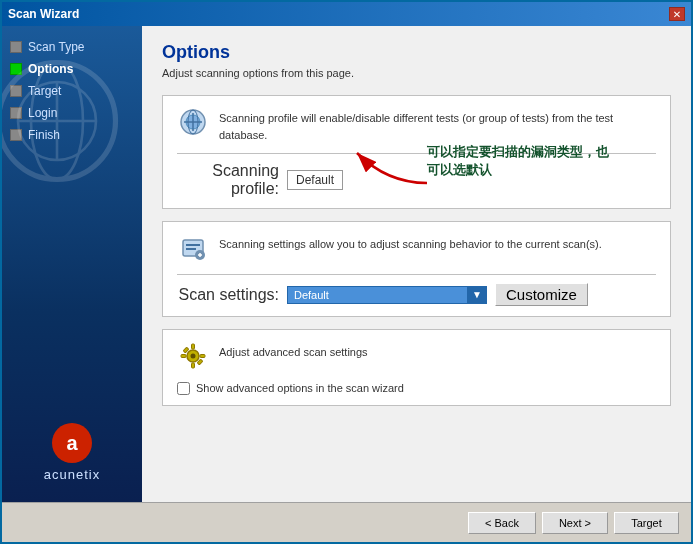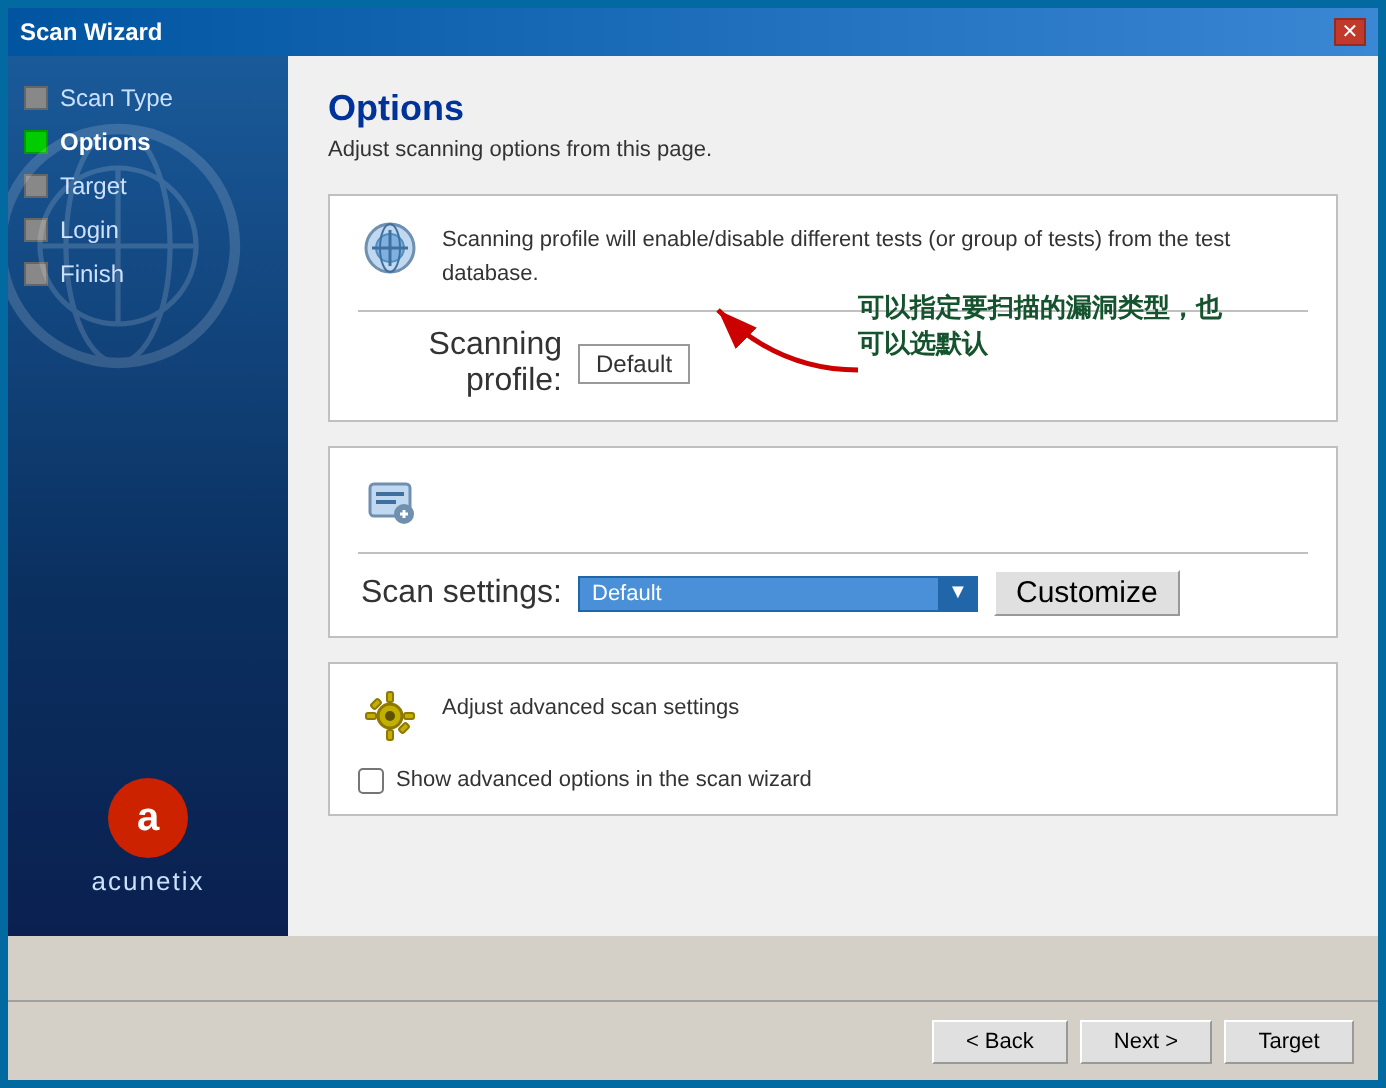--- a/index.html
+++ b/index.html
@@ -1,21 +1,21 @@
 <!DOCTYPE html>
 <html><head>
   <meta charset="utf-8">
   <style>
     * { box-sizing: border-box; margin: 0; padding: 0; }
     body { font-family: 'Segoe UI', Tahoma, Arial, sans-serif; font-size: 12px; background: #d4d0c8; width: 693px; height: 544px; overflow: hidden; }
 
     .window {
       width: 693px;
       height: 544px;
-      border: 4px solid #0369a1;
+      border: 2px solid #0369a1;
       display: flex;
       flex-direction: column;
       background: #d4d0c8;
     }
 
     .titlebar {
       background: linear-gradient(to right, #0054a0, #3a87d4);
       color: white;
       height: 24px;
       display: flex;
@@ -259,21 +259,20 @@
     .bottom-bar {
       height: 40px;
       background: #d4d0c8;
       border-top: 1px solid #a0a0a0;
       display: flex;
       align-items: center;
       justify-content: flex-end;
       padding: 0 12px;
       gap: 6px;
       flex-shrink: 0;
-      margin-top: 32px;
     }
     .bottom-btn {
       background: #e0e0e0;
       border: 1px solid #999;
       border-top-color: #fff;
       border-left-color: #fff;
       padding: 4px 16px;
       font-size: 11px;
       cursor: pointer;
       min-width: 65px;
@@ -380,20 +379,21 @@
           <div class="section-icon">
             <svg width="28" height="28" viewBox="0 0 28 28">
               <rect x="4" y="6" width="20" height="16" rx="2" fill="#c0d8f0" stroke="#7090b0" stroke-width="1.5"></rect>
               <rect x="7" y="10" width="14" height="2" fill="#4070a0"></rect>
               <rect x="7" y="14" width="10" height="2" fill="#4070a0"></rect>
               <circle cx="21" cy="21" r="5" fill="#7090b0"></circle>
               <line x1="19" y1="21" x2="23" y2="21" stroke="white" stroke-width="1.5"></line>
               <line x1="21" y1="19" x2="21" y2="23" stroke="white" stroke-width="1.5"></line>
             </svg>
           </div>
+          <div class="section-desc">Scanning settings allow you to adjust scanning behavior to the current scan(s).</div>
         </div>
         <hr class="divider">
         <div class="field-row">
           <span class="field-label">Scan settings:</span>
           <div class="select-wrapper">
             <select class="field-select">
               <option>Default</option>
             </select>
             <div class="select-arrow">▼</div>
           </div>

